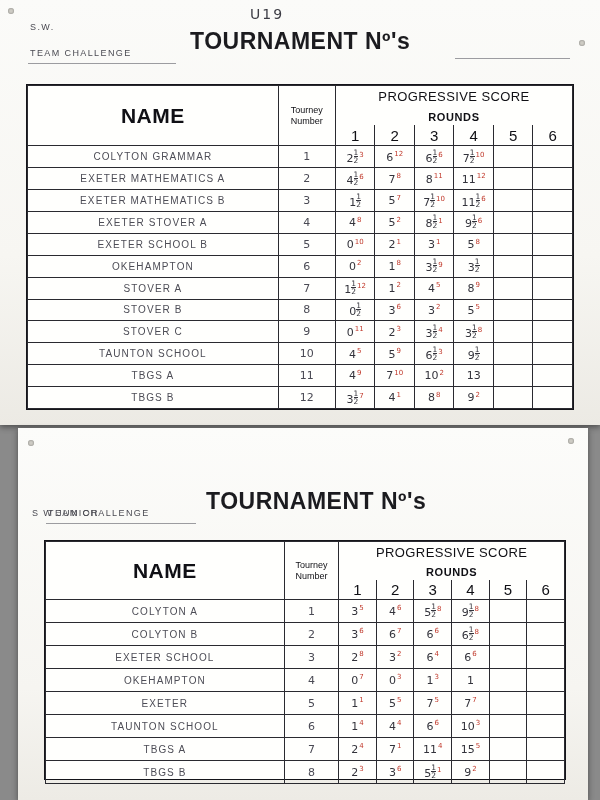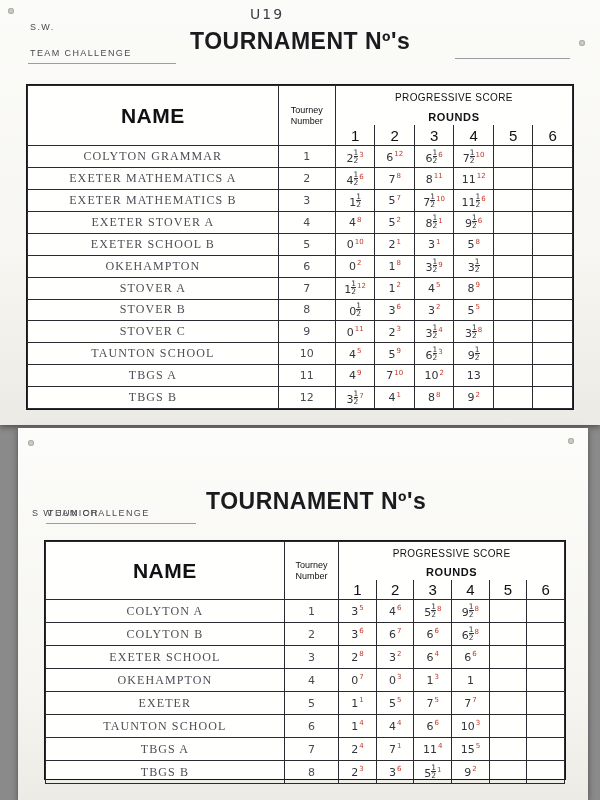--- a/index.html
+++ b/index.html
@@ -109,40 +109,40 @@
     letter-spacing: .5px;
   }
   .hdr-tourney {
     font-family: "Liberation Sans", sans-serif;
     font-size: 9px;
     color: #101015;
     line-height: 11px;
   }
   .hdr-prog {
     font-family: "Liberation Sans", sans-serif;
-    font-size: 10px;
+    font-size: 13px;
     color: #101015;
     letter-spacing: .4px;
   }
   .hdr-rounds {
     font-family: "Liberation Sans", sans-serif;
     font-weight: bold;
     font-size: 11px;
     color: #101015;
     letter-spacing: .6px;
   }
   .hdr-num {
     font-family: "Liberation Sans", sans-serif;
     font-weight: bold;
     font-size: 15px;
     color: #101015;
   }
   .teamcell {
-    font-family: Liberation Serif, serif;
-    font-size: 12px;
+    font-family: Liberation Sans, sans-serif;
+    font-size: 10px;
     color: #4d4d56;
     letter-spacing: 1.1px;
     text-align: center;
   }
   .numcell {
     font-family: "DejaVu Sans", sans-serif;
     font-size: 11px;
     color: #4a4a54;
   }
   .scorecell {

